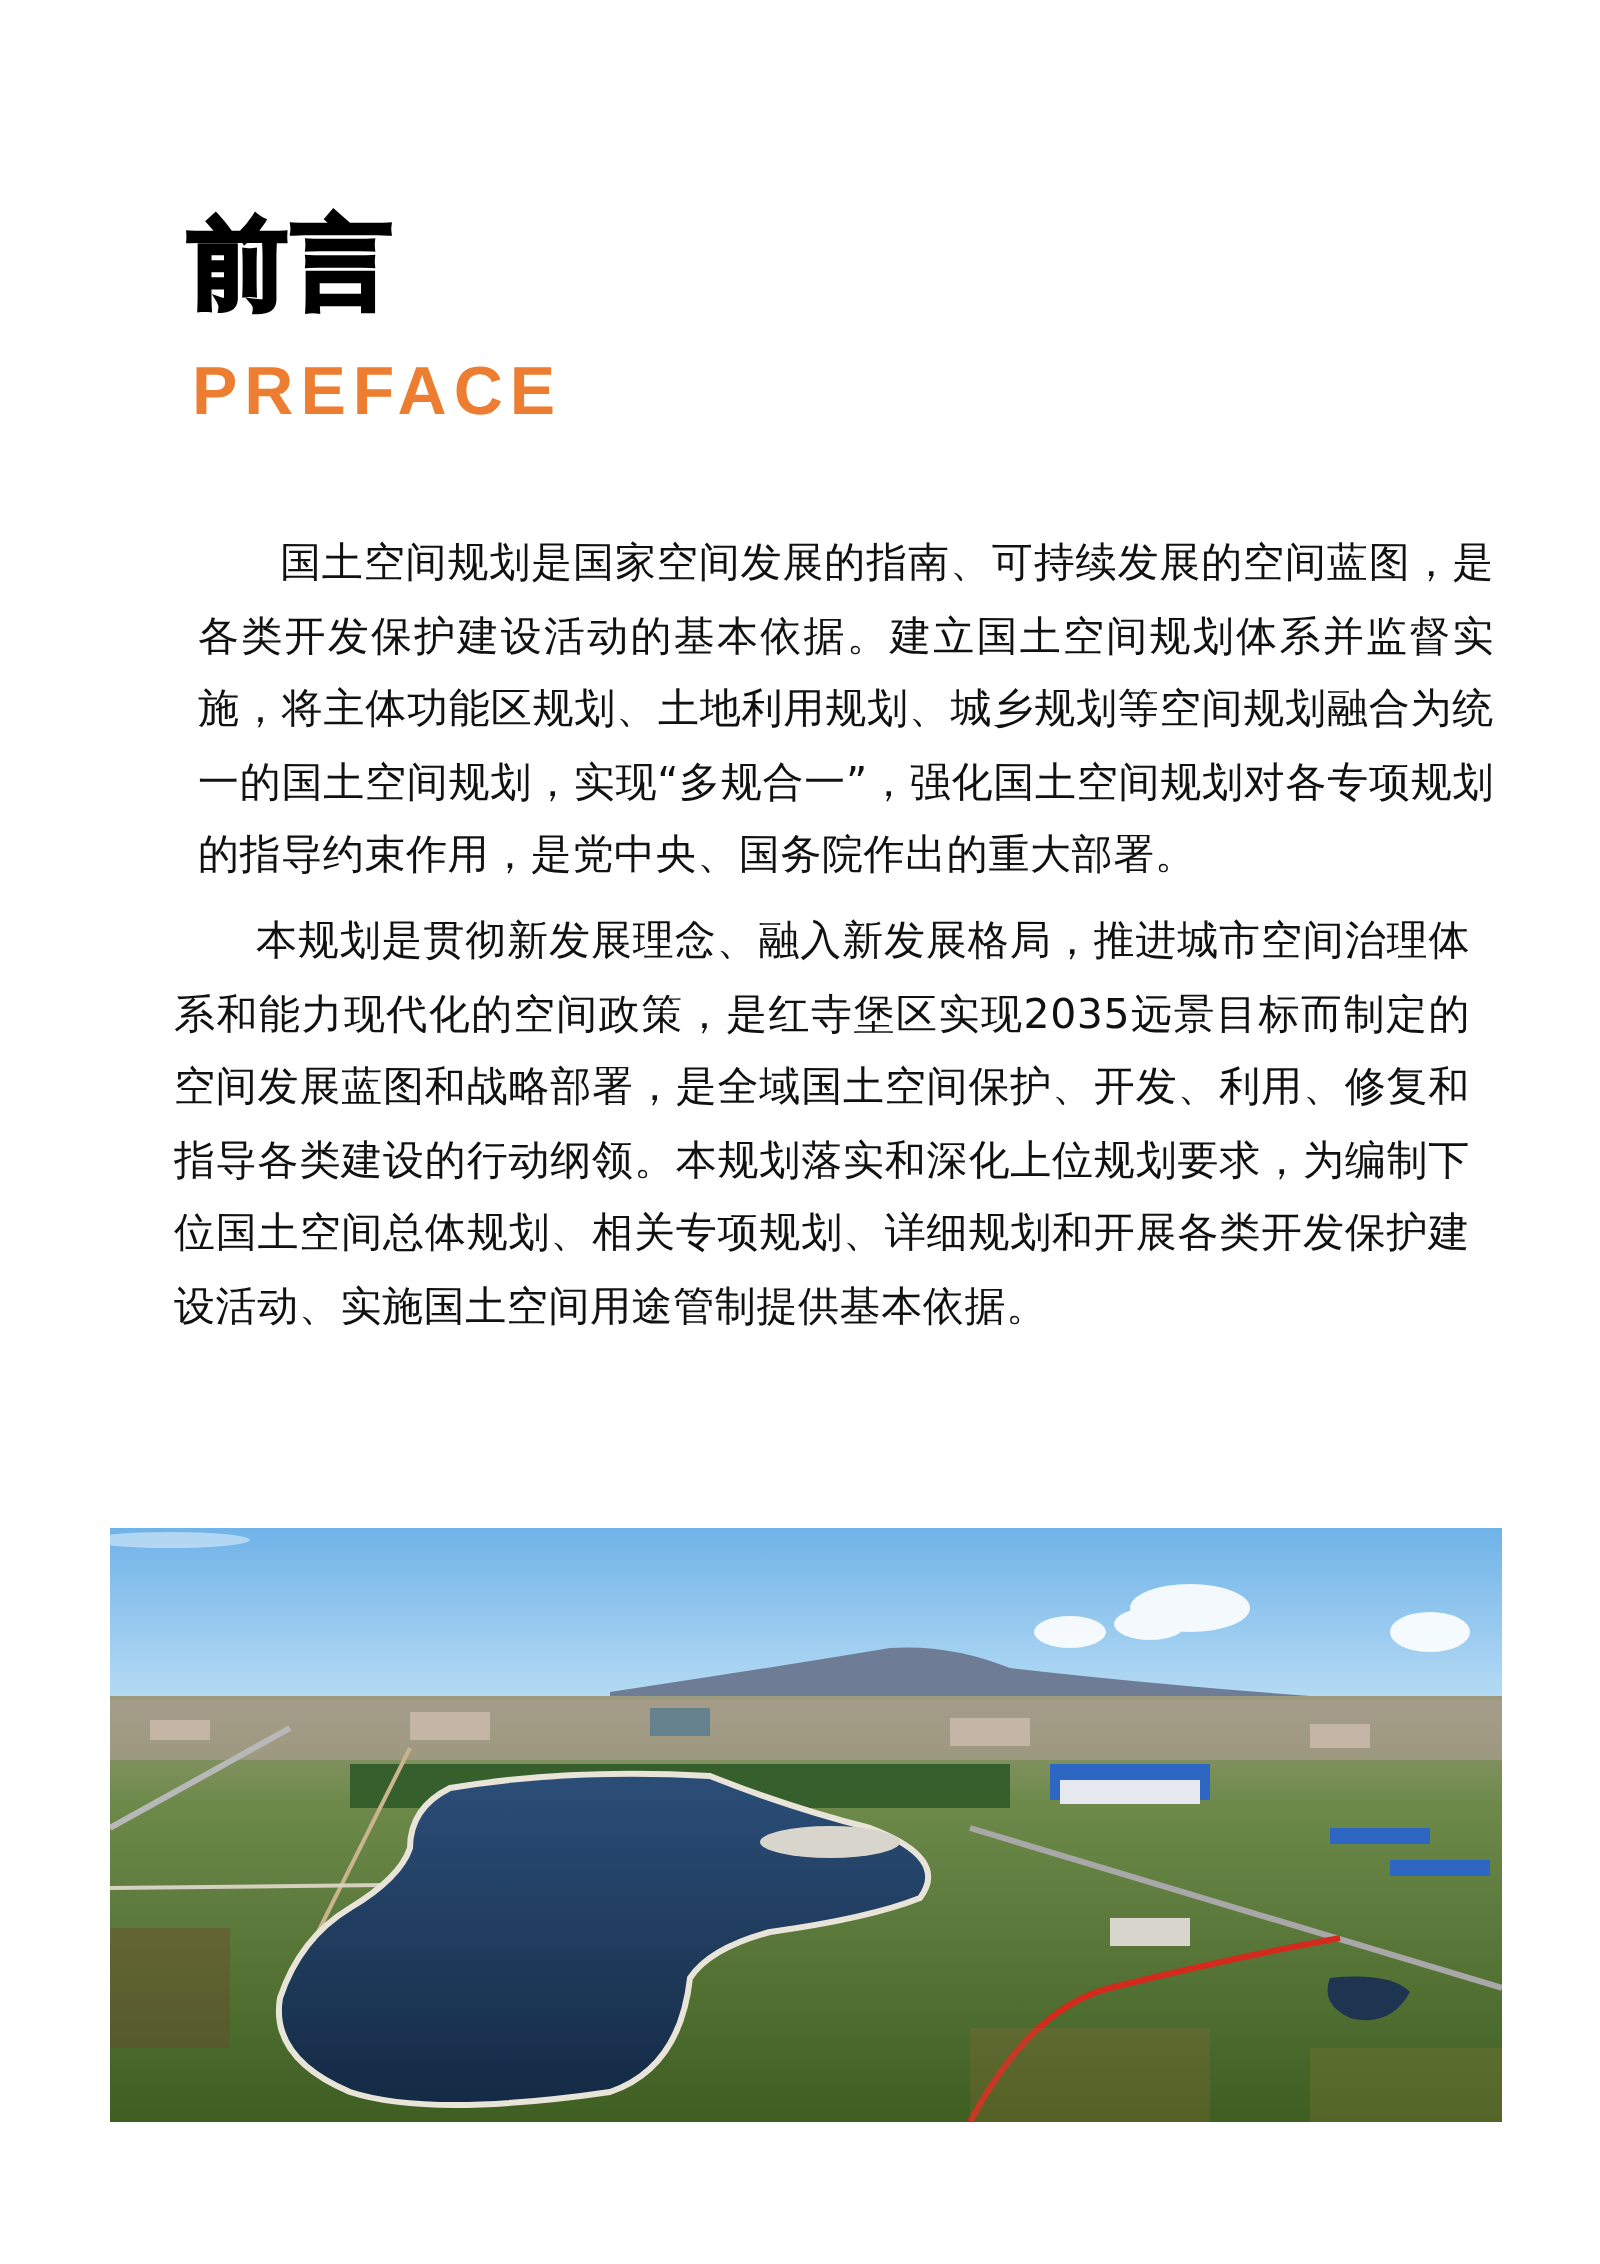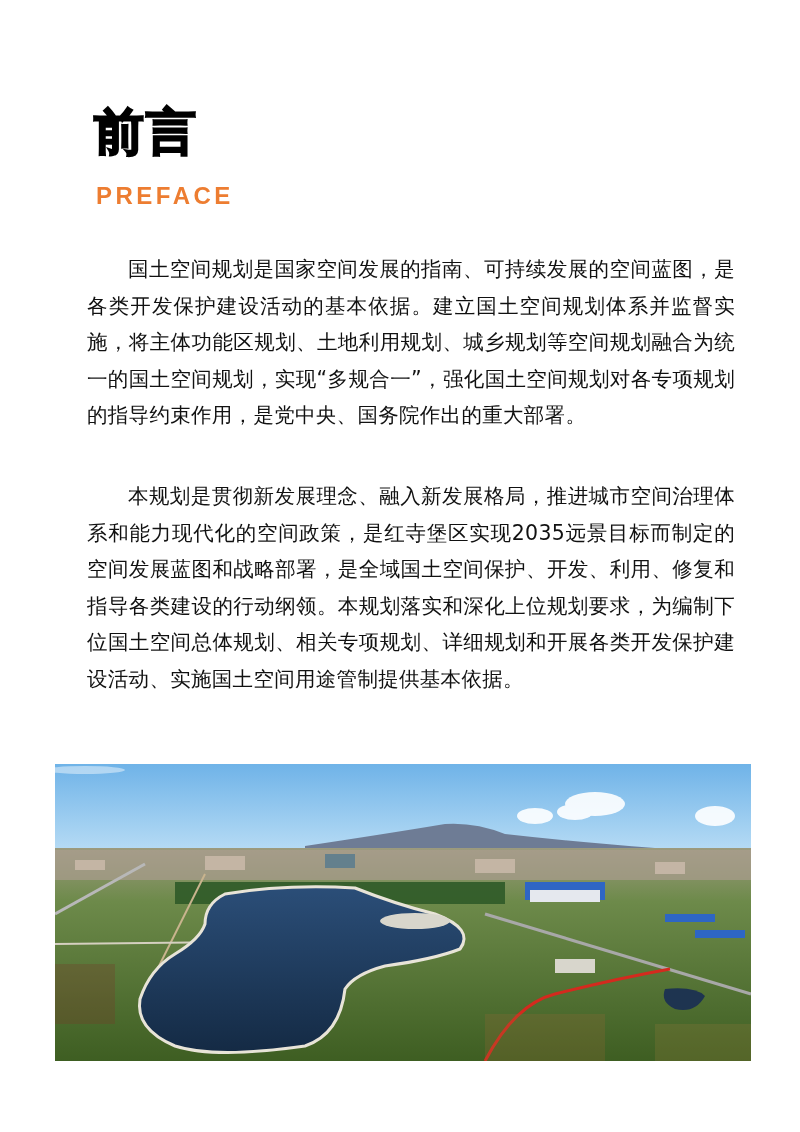--- a/index.html
+++ b/index.html
@@ -1,31 +1,31 @@
 <!DOCTYPE html>
 <html><head>
 <meta charset="utf-8">
 <style>
   html, body { margin: 0; padding: 0; background: #ffffff; }
   body { width: 800px; height: 1132px; position: relative; overflow: hidden; font-family: "DejaVu Sans", sans-serif; color: #111; }
   .title-cn { position: absolute; left: 94px; top: 92px; font-size: 50px; font-weight: 900; letter-spacing: 2px; line-height: 80px; color: #000; font-family: "DejaVu Sans", sans-serif; -webkit-text-stroke: 2px #000; }
-  .title-en { position: absolute; left: 96px; top: 180px; font-size: 24px; font-weight: bold; letter-spacing: 3.5px; color: #ED7D31; font-family: "Liberation Sans", sans-serif; line-height: 32px; }
+  .title-en { position: absolute; left: 96px; top: 180px; font-size: 34px; font-weight: bold; letter-spacing: 3.5px; color: #ED7D31; font-family: "Liberation Sans", sans-serif; line-height: 32px; }
   .para { position: absolute; left: 87px; width: 648px; font-size: 20.5px; line-height: 36.5px; text-align: justify; text-indent: 2em; color: #111; letter-spacing: 0.3px; }
   .p1 { top: 251px; }
-  .p2 { top: 478px; }
+  .p2 { top: 452px; }
   .photo { position: absolute; left: 55px; top: 764px; width: 696px; height: 297px; overflow: hidden; }
   .photo svg { display: block; width: 100%; height: 100%; }
 </style>
 </head>
 <body>
 
 <div class="title-cn">前言</div>
 <div class="title-en">PREFACE</div>
 
-<p class="para p1" style="margin:0">国土空间规划是国家空间发展的指南、可持续发展的空间蓝图，是各类开发保护建设活动的基本依据。建立国土空间规划体系并监督实施，将主体功能区规划、土地利用规划、城乡规划等空间规划融合为统一的国土空间规划，实现“多规合一”，强化国土空间规划对各专项规划的指导约束作用，是党中央、国务院作出的重大部署。</p>
+<p class="para p1" style="margin:12px">国土空间规划是国家空间发展的指南、可持续发展的空间蓝图，是各类开发保护建设活动的基本依据。建立国土空间规划体系并监督实施，将主体功能区规划、土地利用规划、城乡规划等空间规划融合为统一的国土空间规划，实现“多规合一”，强化国土空间规划对各专项规划的指导约束作用，是党中央、国务院作出的重大部署。</p>
 <p class="para p2" style="margin:0">本规划是贯彻新发展理念、融入新发展格局，推进城市空间治理体系和能力现代化的空间政策，是红寺堡区实现2035远景目标而制定的空间发展蓝图和战略部署，是全域国土空间保护、开发、利用、修复和指导各类建设的行动纲领。本规划落实和深化上位规划要求，为编制下位国土空间总体规划、相关专项规划、详细规划和开展各类开发保护建设活动、实施国土空间用途管制提供基本依据。</p>
 
 <div class="photo">
   <svg viewBox="0 0 696 297" preserveAspectRatio="none">
     <defs>
       <linearGradient id="sky" x1="0" y1="0" x2="0" y2="1">
         <stop offset="0" stop-color="#6FB3E8"></stop>
         <stop offset="1" stop-color="#B9DDF5"></stop>
       </linearGradient>
       <linearGradient id="ground" x1="0" y1="0" x2="0" y2="1">

